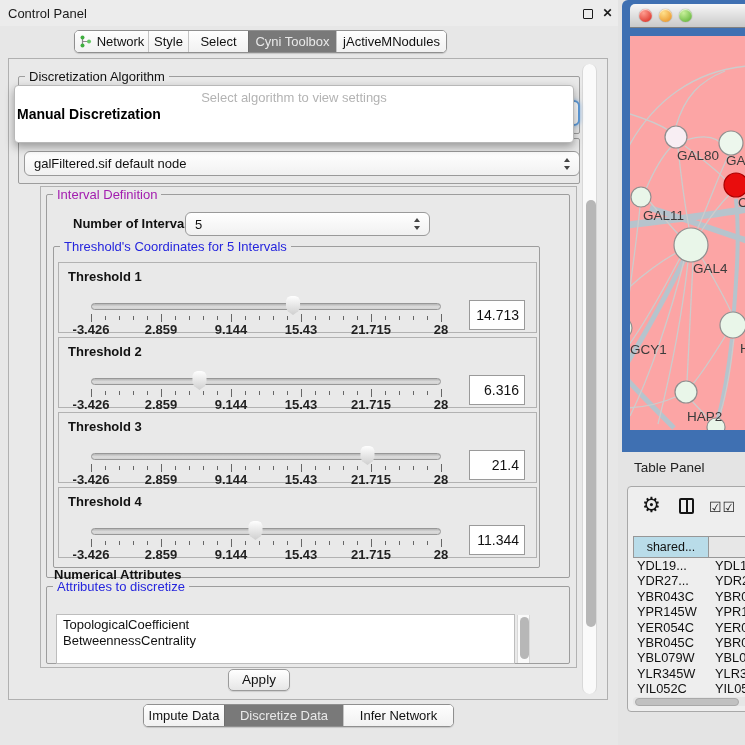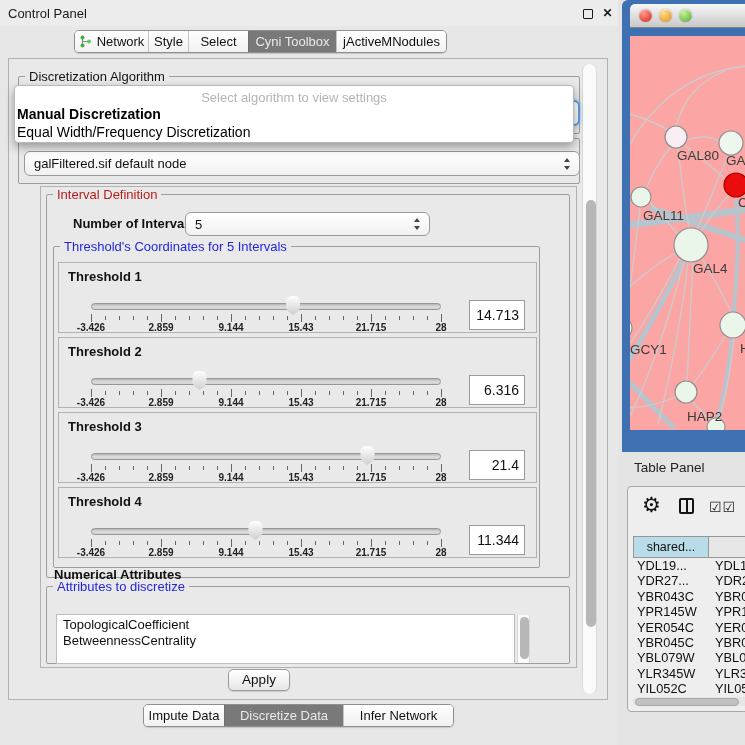--- a/index.html
+++ b/index.html
@@ -22,21 +22,21 @@
   .tab.sel { background:#797979; color:#e9e9e9; border-left-color:#6e6e6e; }
   #toptabs { left:74px; top:30px; }
   #bottomtabs { left:143px; top:704px; }
 
   
   #mainpanel { left:8px; top:58px; width:600px; height:642px; border:1px solid #b0b0b0; background:#e9e9e9; }
 
   
   .group { border:1px solid #9d9d9d; border-radius:2px; }
   .gtitle { position:absolute; top:-8px; left:6px; background:#e9e9e9; padding:0 4px; font-size:13px; white-space:nowrap; }
-  .gtitle.green { color:#b91c1c; }
+  .gtitle.green { color:#a21caf; }
   .gtitle.blue  { color:#2525dd; }
 
   
   .combo { background:linear-gradient(#ffffff,#f1f1f1); border:1px solid #9a9a9a; border-radius:6px; display:flex; align-items:center; padding:0 22px 0 9px; font-size:13px; position:absolute; }
   .spin { position:absolute; right:8px; top:50%; transform:translateY(-50%); width:7px; height:12px; }
   .spin:before, .spin:after { content:""; position:absolute; left:0; border-left:3.5px solid transparent; border-right:3.5px solid transparent; }
   .spin:before { top:0; border-bottom:4.5px solid #444; }
   .spin:after { bottom:0; border-top:4.5px solid #444; }
   .focusring { border:2px solid #5d9ad8; box-shadow:0 0 4px #8fb9e6; }
 
@@ -48,21 +48,21 @@
 
   
   .tpanel { left:58px; width:479px; height:71px; border:1px solid #b2b2b2; background:#e9e9e9; }
   .tlabel { position:absolute; left:9px; top:6px; font-weight:bold; font-size:13px; }
   .track { position:absolute; left:32px; top:40px; width:350px; height:7px; border:1px solid #979797; border-radius:4px; background:linear-gradient(#b5b5b5,#dcdcdc 55%,#d2d2d2); }
   .thumb { position:absolute; top:33px; width:16px; height:19px; background:linear-gradient(#fefefe,#cfcfcf); clip-path:polygon(50% 100%,18% 80%,6% 62%,6% 24%,16% 7%,36% 0,64% 0,84% 7%,94% 24%,94% 62%,82% 80%); filter:drop-shadow(0 0 1px #777); }
   .ruler { position:absolute; left:32px; top:51px; width:350px; height:8px; }
   .ruler span { position:absolute; top:2px; width:1px; height:4px; background:#666; }
   .ruler span.major { top:0; height:8px; }
   .scale { position:absolute; left:32px; top:59px; width:350px; height:11px; }
-  .scale span { position:absolute; transform:translateX(-50%); font-size:10px; font-weight:bold; color:#222; white-space:nowrap; }
+  .scale span { position:absolute; transform:translateX(-50%); font-size:13px; font-weight:bold; color:#222; white-space:nowrap; }
   .vbox { position:absolute; left:410px; top:37px; width:56px; height:30px; background:#fff; border:1px solid #9a9a9a; text-align:right; font-size:14px; line-height:28px; padding-right:5px; }
 
   
   #attr-list { left:56px; top:614px; width:459px; height:50px; background:#fff; border:1px solid #bdbdbd; overflow:hidden; list-style:none; padding:2px 0 0 6px; }
   #attr-list li { font-size:13px; line-height:16px; white-space:nowrap; }
   .vscroll-track { background:#fafafa; border-left:1px solid #d8d8d8; border-right:1px solid #d8d8d8; }
   .vscroll-thumb { background:#b7b7b7; border-radius:5px; }
 
   #apply { left:228px; top:669px; width:62px; height:22px; border:1px solid #9b9b9b; border-radius:5px; background:linear-gradient(#ffffff,#e6e6e6); font-size:13.5px; text-align:center; line-height:20px; box-shadow:0 1px 1px rgba(0,0,0,.12); }
 
@@ -130,21 +130,20 @@
   <div class="abs group" style="left:18px; top:76px; width:562px; height:58px;">
     <span class="gtitle">Discretization Algorithm</span>
   </div>
   <div class="abs combo focusring" style="left:24px; top:100px; width:556px; height:26px; z-index:1;">
     <span class="spin"></span>
   </div>
 
   <div id="popup" class="abs">
     <div class="hint">Select algorithm to view settings</div>
     <div class="opt bold">Manual Discretization</div>
-    <div class="opt">Equal Width/Frequency Discretization</div>
   </div>
 
   <div class="abs group" style="left:18px; top:138px; width:562px; height:46px;">
     <span class="gtitle">Table Data</span>
   </div>
   <div class="abs combo" style="left:24px; top:151px; width:556px; height:25px;">
     <span>galFiltered.sif default node</span>
     <span class="spin"></span>
   </div>
 

